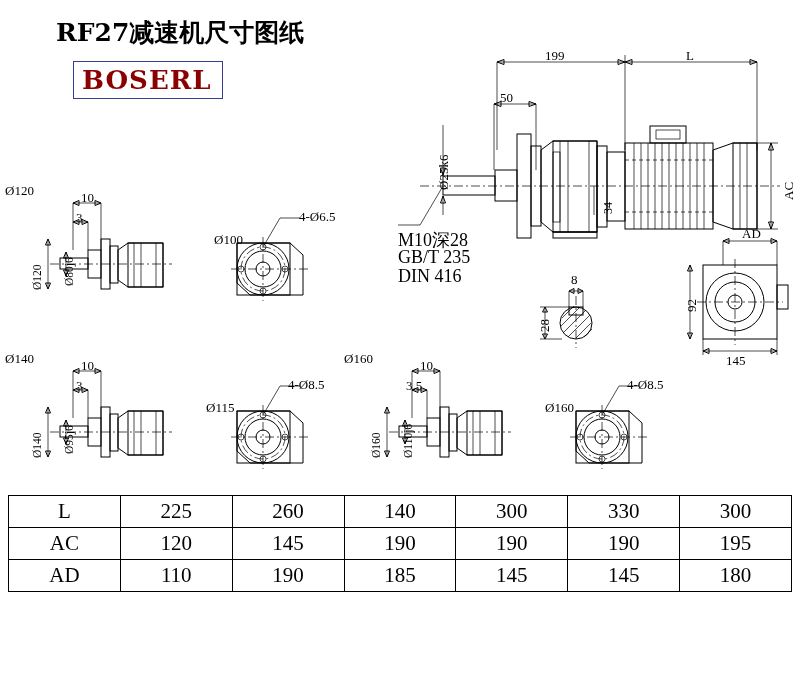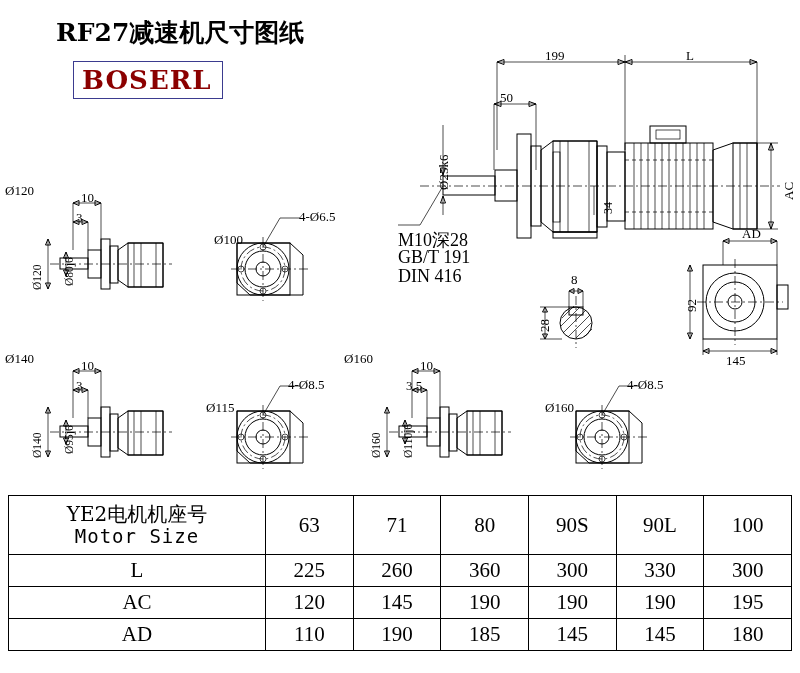--- a/index.html
+++ b/index.html
@@ -404,21 +404,21 @@
   </svg>
 
   <div class="dim-label" style="left:545px; top:48px;">199</div>
   <div class="dim-label" style="left:686px; top:48px;">L</div>
   <div class="dim-label" style="left:500px; top:90px;">50</div>
   <div class="dim-label vert" style="left:436px; top:190px;">Ø25k6</div>
   <div class="dim-label vert" style="left:601px; top:214px; font-size:12px;">34</div>
   <div class="dim-label vert" style="left:781px; top:200px;">AC</div>
 
   <div class="note" style="left:398px; top:228px;">M10深28</div>
-  <div class="note" style="left:398px; top:247px;">GB/T 191</div>
+  <div class="note" style="left:398px; top:247px;">GB/T 235</div>
   <div class="note" style="left:398px; top:266px;">DIN 416</div>
 
   <div class="dim-label" style="left:571px; top:272px;">8</div>
   <div class="dim-label vert" style="left:537px; top:332px;">28</div>
 
   <div class="dim-label" style="left:742px; top:226px;">AD</div>
   <div class="dim-label vert" style="left:684px; top:312px;">92</div>
   <div class="dim-label" style="left:726px; top:353px;">145</div>
 
   <div class="dim-label" style="left:5px; top:183px;">Ø120</div>
@@ -440,37 +440,25 @@
   <div class="dim-label" style="left:344px; top:351px;">Ø160</div>
   <div class="dim-label" style="left:420px; top:358px;">10</div>
   <div class="dim-label" style="left:406px; top:378px;">3.5</div>
   <div class="dim-label vert small" style="left:370px; top:458px;">Ø160</div>
   <div class="dim-label vert small" style="left:402px; top:458px;">Ø110j6</div>
   <div class="dim-label" style="left:545px; top:400px;">Ø160</div>
   <div class="dim-label" style="left:627px; top:377px;">4-Ø8.5</div>
 
   <table class="spec-table">
     <tbody>
-      <tr class="head-row">
-        <td class="head-cell">
-          <span class="head-cn">YE2电机机座号</span>
-          <span class="head-en">Motor Size</span>
-        </td>
-        <td>63</td>
-        <td>71</td>
-        <td>80</td>
-        <td>90S</td>
-        <td>90L</td>
-        <td>100</td>
-      </tr>
       <tr>
         <td>L</td>
         <td>225</td>
         <td>260</td>
-        <td>360</td>
+        <td>140</td>
         <td>300</td>
         <td>330</td>
         <td>300</td>
       </tr>
       <tr>
         <td>AC</td>
         <td>120</td>
         <td>145</td>
         <td>190</td>
         <td>190</td>

